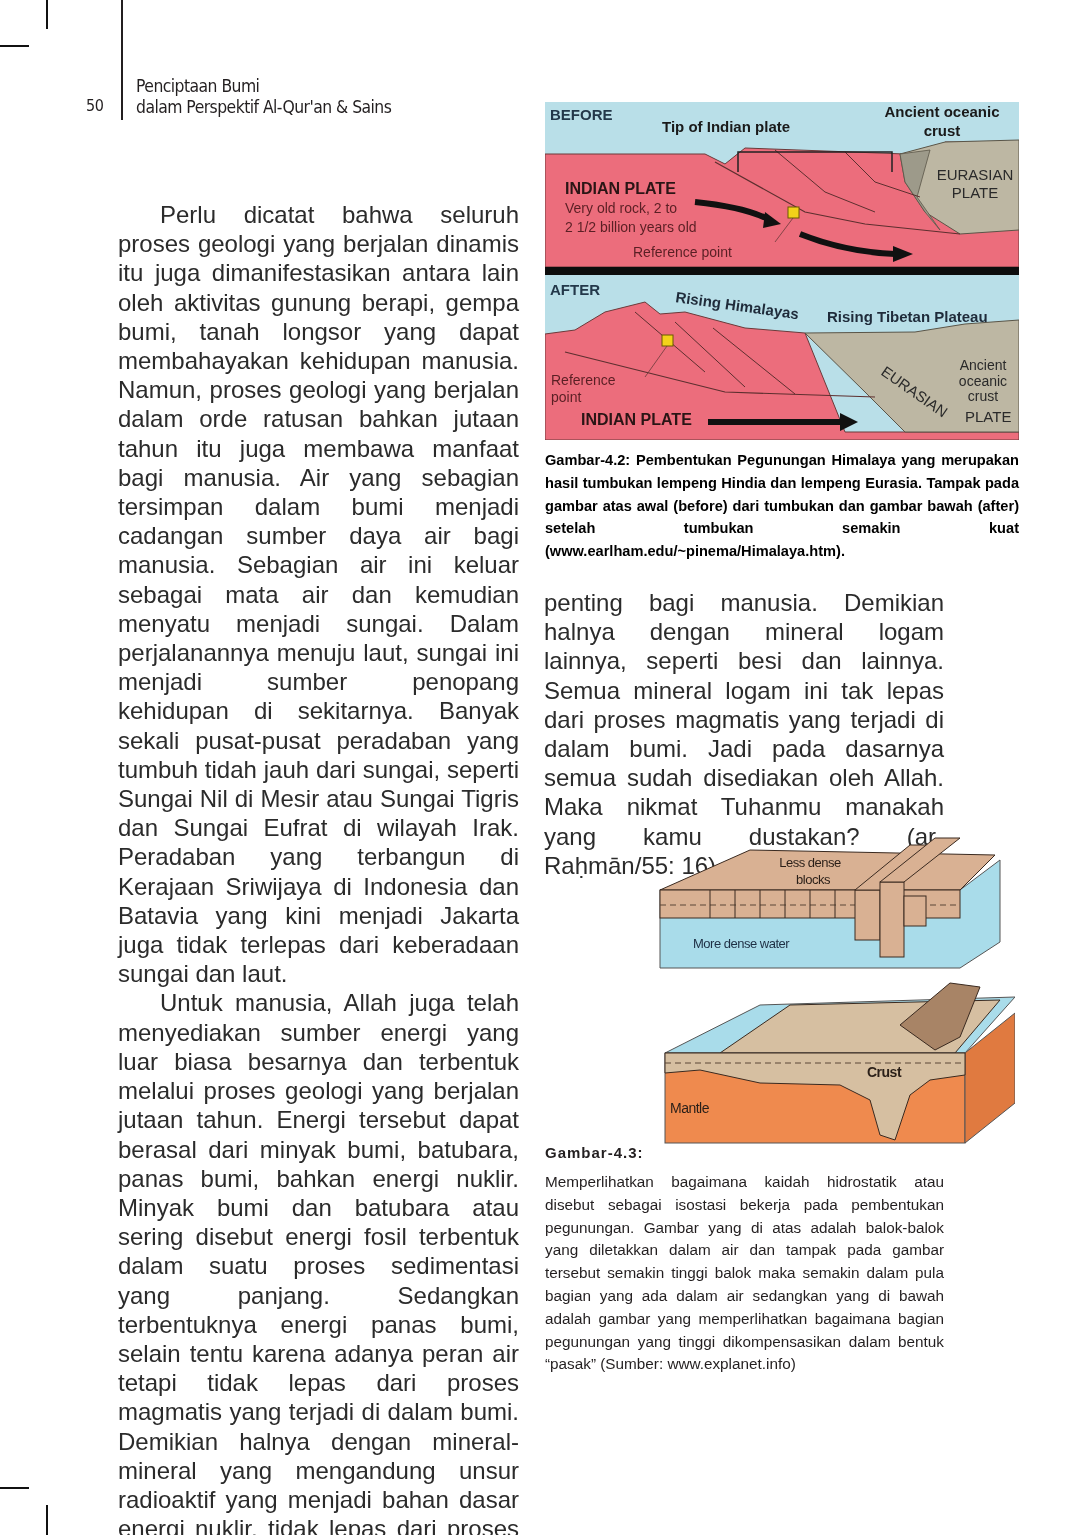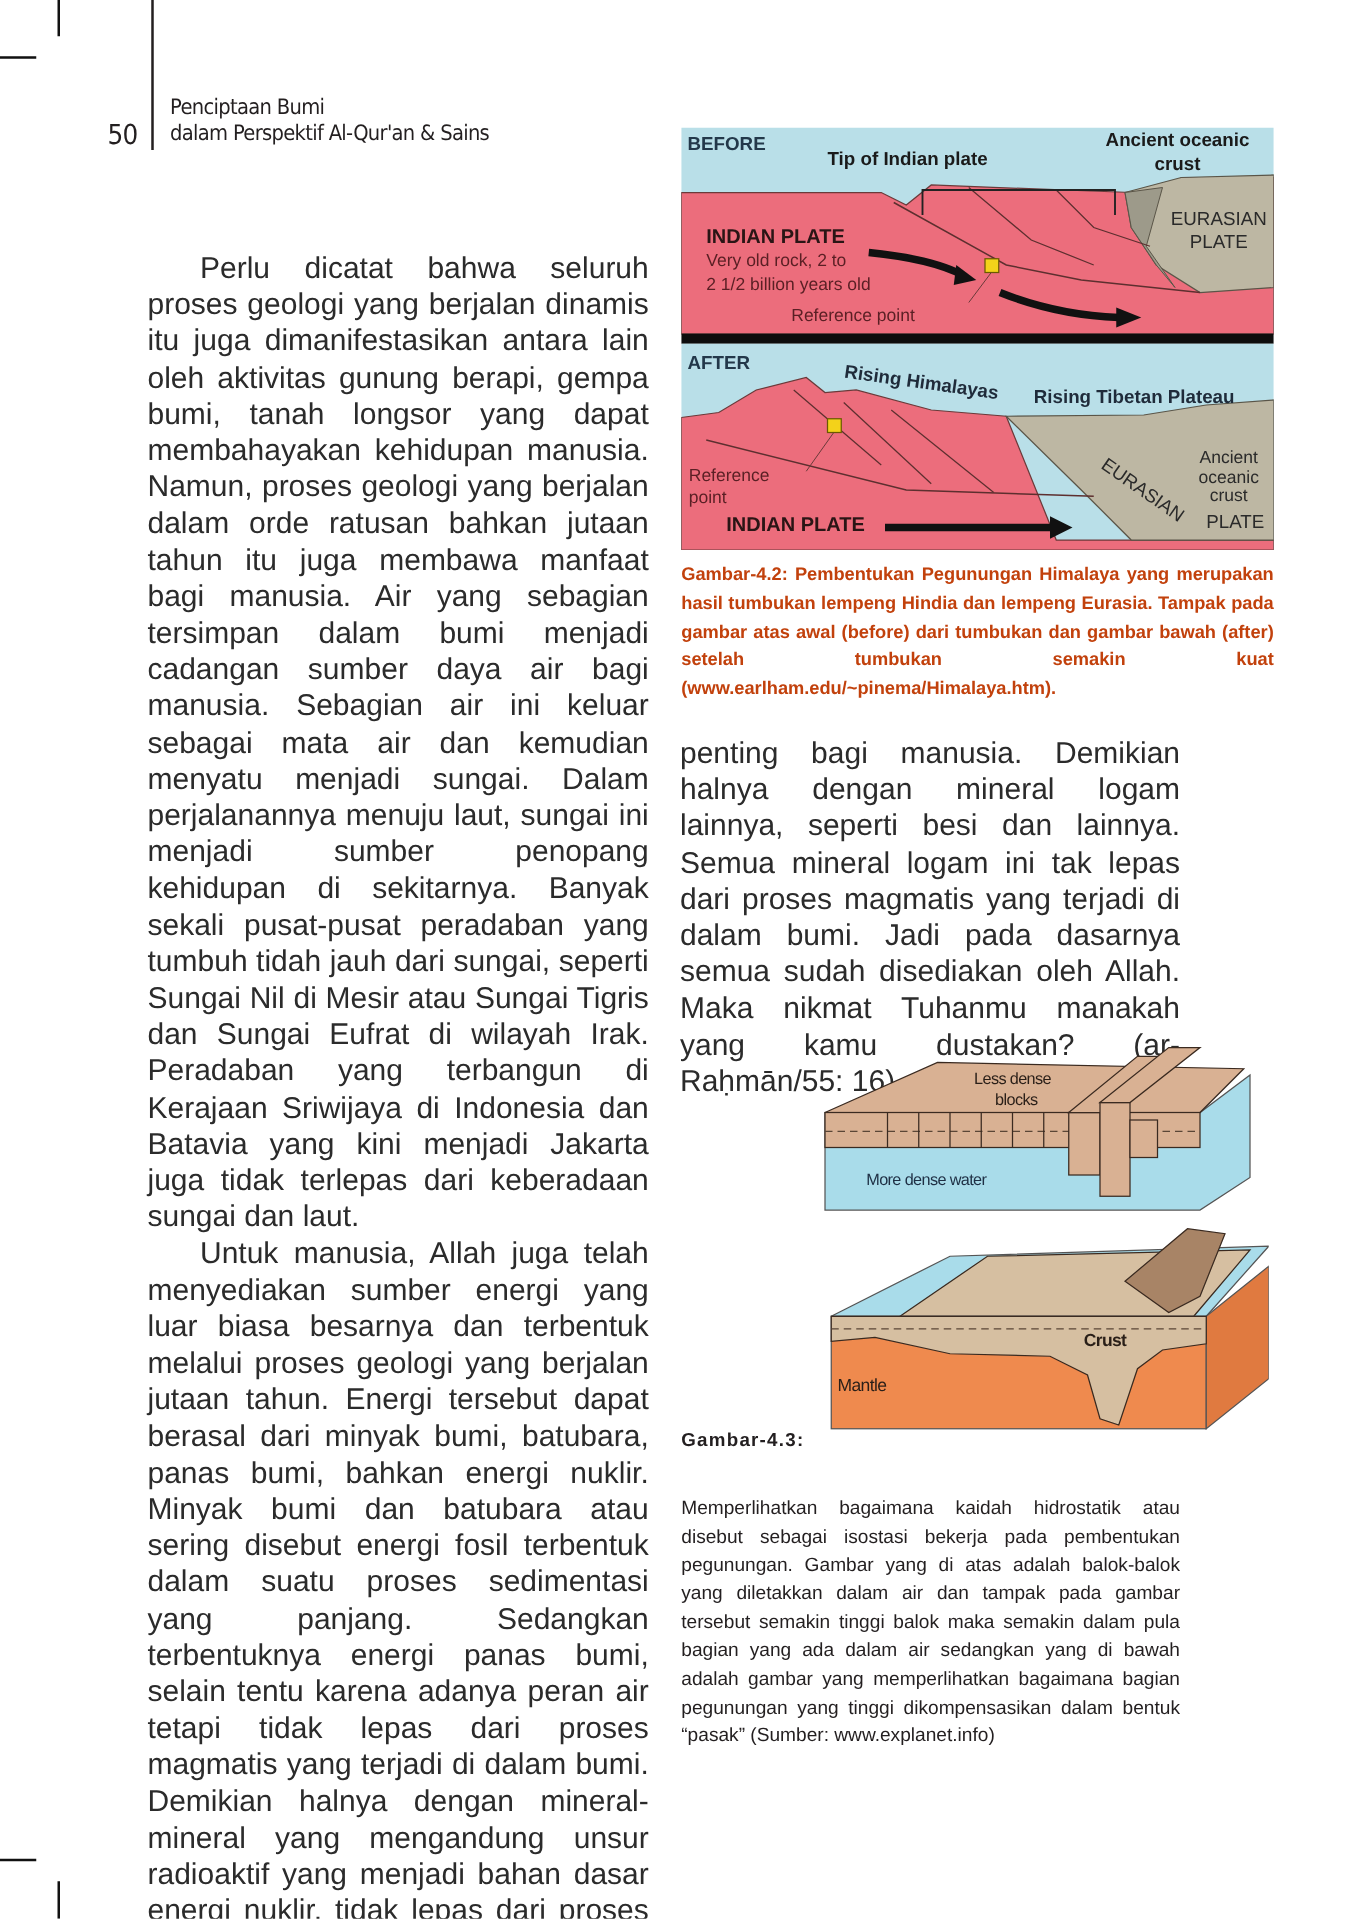--- a/index.html
+++ b/index.html
@@ -1,30 +1,30 @@
 <!DOCTYPE html>
 <html><head>
 <meta charset="utf-8">
 <style>
   html, body { margin:0; padding:0; background:#ffffff; }
   body { width:1092px; height:1535px; position:relative; overflow:hidden; font-family:"DejaVu Sans", sans-serif; color:#231f20; }
   .crop { position:absolute; background:#111; }
-  .hdr-num { position:absolute; left:86px; top:96px; font-family:"DejaVu Sans Condensed","DejaVu Sans", sans-serif; font-size:22px; letter-spacing:-0.5px; color:#231f20; }
+  .hdr-num { position:absolute; left:86px; top:96px; font-family:"DejaVu Sans Condensed","DejaVu Sans", sans-serif; font-size:16px; letter-spacing:-0.5px; color:#231f20; }
   .hdr-rule { position:absolute; left:121px; top:0; width:2px; height:120px; background:#231f20; }
   .hdr-title { position:absolute; left:136px; top:76px; font-size:17px; line-height:21px; color:#231f20; letter-spacing:-0.6px; transform:scaleX(0.92); transform-origin:left top; white-space:nowrap; }
   .col-left { position:absolute; left:118px; top:200px; width:401px; }
   .para { font-family:"Liberation Sans", sans-serif; font-size:24px; line-height:29.2px; text-align:justify; margin:0; color:#2b2b2b; }
   .para.indent { text-indent:42px; }
   .col-right-text { position:absolute; left:544px; top:588px; width:400px; }
   .fig1 { position:absolute; left:545px; top:102px; width:474px; height:338px; }
-  .cap1 { position:absolute; left:545px; top:449px; width:474px; font-family:"Liberation Sans", sans-serif; font-weight:bold; font-size:14.6px; line-height:22.8px; text-align:justify; color:#c2410c; }
+  .cap1 { position:absolute; left:545px; top:449px; width:474px; font-family:"Liberation Sans", sans-serif; font-weight:bold; font-size:14.6px; line-height:22.8px; text-align:justify; color:#000000; }
   .fig2 { position:absolute; left:655px; top:830px; width:360px; height:142px; }
   .fig3 { position:absolute; left:660px; top:975px; width:355px; height:170px; }
   .cap2-title { position:absolute; left:545px; top:1144px; font-family:"Liberation Sans", sans-serif; font-weight:bold; font-size:15px; letter-spacing:1px; color:#231f20;text-align:right; }
-  .cap2 { position:absolute; left:545px; top:1196px; width:399px; font-family:"Liberation Sans", sans-serif; font-size:15.3px; line-height:22.8px; text-align:justify; color:#231f20; }
+  .cap2 { position:absolute; left:545px; top:1171px; width:399px; font-family:"Liberation Sans", sans-serif; font-size:15.3px; line-height:22.8px; text-align:justify; color:#231f20; }
   svg text { font-family:"Liberation Sans", sans-serif; }
 </style>
 </head>
 <body>
 
 <div class="crop" style="left:46px;top:0;width:2px;height:29px;"></div>
 <div class="crop" style="left:0;top:45px;width:29px;height:2px;"></div>
 <div class="crop" style="left:0;top:1487px;width:29px;height:2px;"></div>
 <div class="crop" style="left:46px;top:1505px;width:2px;height:30px;"></div>
 

